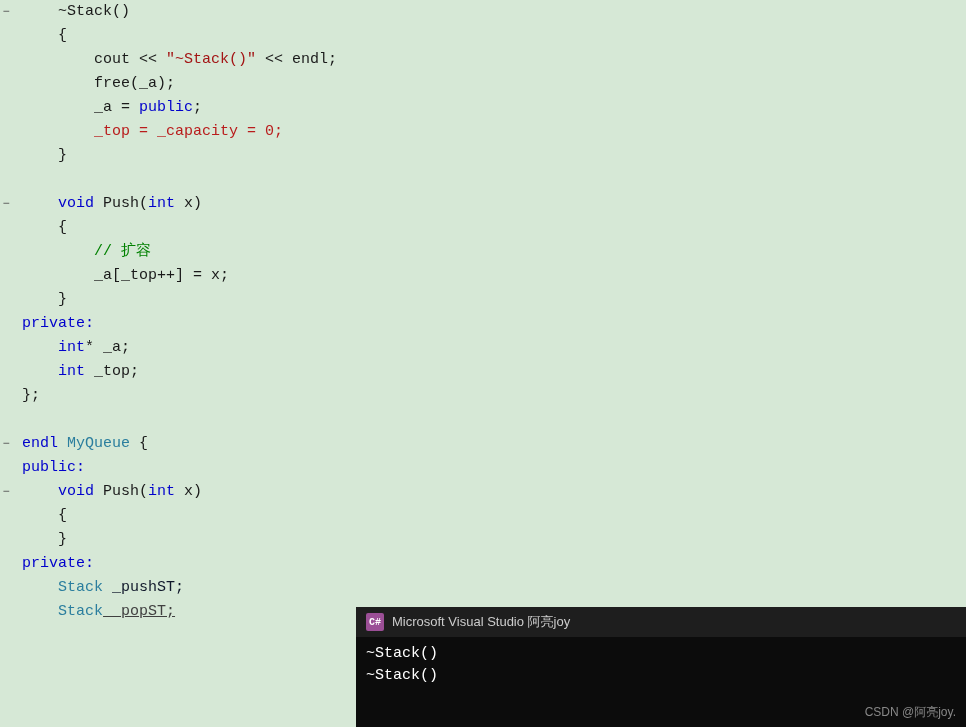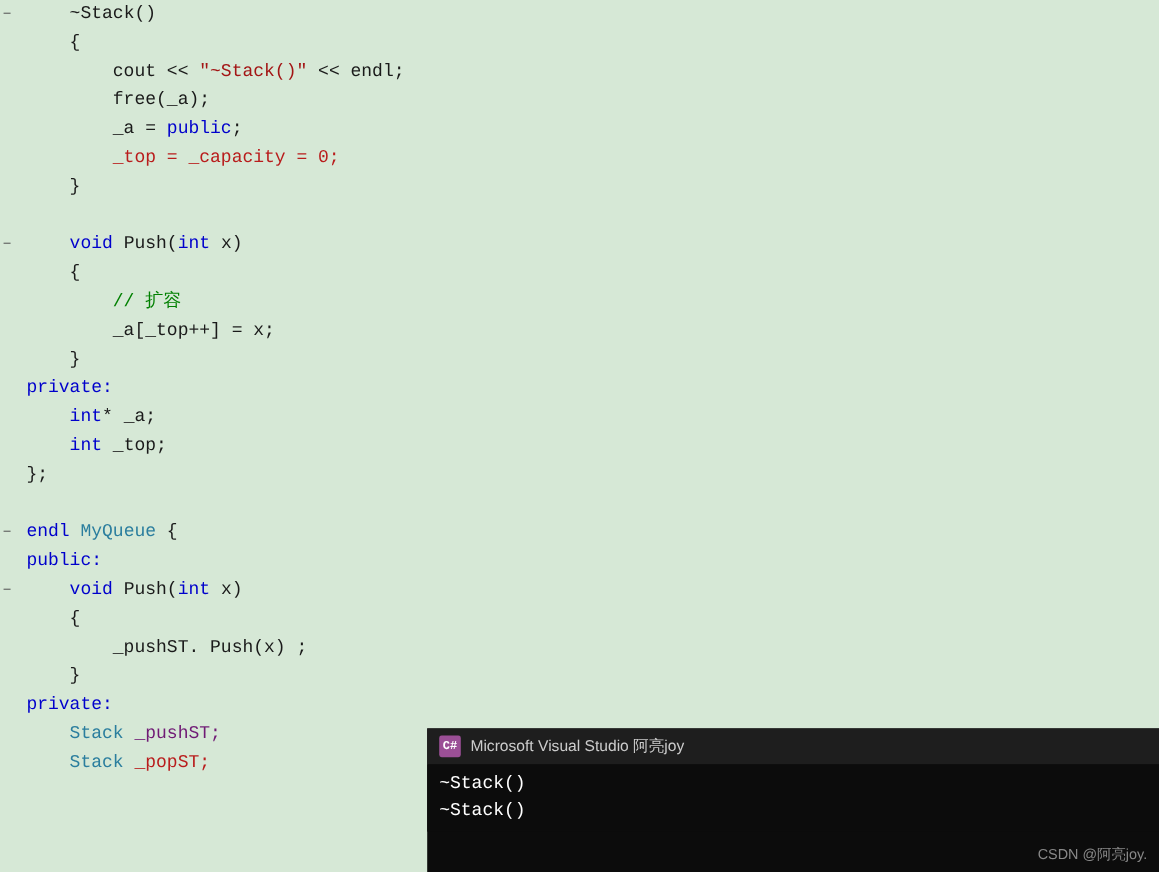--- a/index.html
+++ b/index.html
@@ -125,25 +125,24 @@
       <div class="code-line"><div class="gutter"></div><span class="code-content"><span style="display: inline;">&nbsp;&nbsp;&nbsp;&nbsp;</span><span style="color: rgb(26, 26, 26);">}</span></span></div>
       <div class="code-line"><div class="gutter"></div><span class="code-content"><span style="display: inline;"></span><span style="color: rgb(0, 0, 204);">private:</span></span></div>
       <div class="code-line"><div class="gutter"></div><span class="code-content"><span style="display: inline;">&nbsp;&nbsp;&nbsp;&nbsp;</span><span style="color: rgb(0, 0, 204);">int</span><span style="color: rgb(26, 26, 26);">* _a;</span></span></div>
       <div class="code-line"><div class="gutter"></div><span class="code-content"><span style="display: inline;">&nbsp;&nbsp;&nbsp;&nbsp;</span><span style="color: rgb(0, 0, 204);">int</span><span style="color: rgb(26, 26, 26);"> _top;</span></span></div>
       <div class="code-line"><div class="gutter"></div><span class="code-content"><span style="display: inline;"></span><span style="color: rgb(26, 26, 26);">};</span></span></div>
       <div class="code-line"><div class="gutter"></div><span class="code-content"><span style="display: inline;"></span></span></div>
       <div class="code-line"><div class="gutter"><span style="color:#555;font-size:12px;">−</span></div><span class="code-content"><span style="display: inline;"></span><span style="color: rgb(0, 0, 204);">endl</span><span style="color: rgb(26, 26, 26);"> </span><span style="color: rgb(43, 126, 158);">MyQueue</span><span style="color: rgb(26, 26, 26);"> {</span></span></div>
       <div class="code-line"><div class="gutter"></div><span class="code-content"><span style="display: inline;"></span><span style="color: rgb(0, 0, 204);">public:</span></span></div>
       <div class="code-line"><div class="gutter"><span style="color:#555;font-size:12px;">−</span></div><span class="code-content"><span style="display: inline;">&nbsp;&nbsp;&nbsp;&nbsp;</span><span style="color: rgb(0, 0, 204);">void</span><span style="color: rgb(26, 26, 26);"> Push(</span><span style="color: rgb(0, 0, 204);">int</span><span style="color: rgb(26, 26, 26);"> x)</span></span></div>
       <div class="code-line"><div class="gutter"></div><span class="code-content"><span style="display: inline;">&nbsp;&nbsp;&nbsp;&nbsp;</span><span style="color: rgb(26, 26, 26);">{</span></span></div>
-      <div class="code-line"><div class="gutter"></div><span class="code-content"><span style="display: inline;">&nbsp;&nbsp;&nbsp;&nbsp;&nbsp;&nbsp;&nbsp;&nbsp;</span><span style="color: rgb(26, 26, 26);">_pushST. Push(x) ;</span></span></div>
       <div class="code-line"><div class="gutter"></div><span class="code-content"><span style="display: inline;">&nbsp;&nbsp;&nbsp;&nbsp;</span><span style="color: rgb(26, 26, 26);">}</span></span></div>
       <div class="code-line"><div class="gutter"></div><span class="code-content"><span style="display: inline;"></span><span style="color: rgb(0, 0, 204);">private:</span></span></div>
-      <div class="code-line"><div class="gutter"></div><span class="code-content"><span style="display: inline;">&nbsp;&nbsp;&nbsp;&nbsp;</span><span style="color: rgb(43, 126, 158);">Stack</span><span style="color: #701a75;"> _pushST;</span></span></div>
-      <div class="code-line"><div class="gutter"></div><span class="code-content"><span style="display: inline;">&nbsp;&nbsp;&nbsp;&nbsp;</span><span style="color: rgb(43, 126, 158);">Stack</span><span style="color: #b91c1c;"> _popST;</span></span></div>
+      <div class="code-line"><div class="gutter"></div><span class="code-content"><span style="display: inline;">&nbsp;&nbsp;&nbsp;&nbsp;</span><span style="color: rgb(43, 126, 158);">Stack</span><span style="color: #0f172a;"> _pushST;</span></span></div>
+      <div class="code-line"><div class="gutter"></div><span class="code-content"><span style="display: inline;">&nbsp;&nbsp;&nbsp;&nbsp;</span><span style="color: rgb(43, 126, 158);">Stack</span><span style="color: #404040; text-decoration: underline;"> _popST;</span></span></div>
     </div>
 </div>
 
 <div class="console-overlay">
   <div class="console-titlebar">
     <div class="console-icon">C#</div>
     <span class="console-title">Microsoft Visual Studio 阿亮joy</span>
   </div>
   <div class="console-body">
     <div>~Stack()</div>

